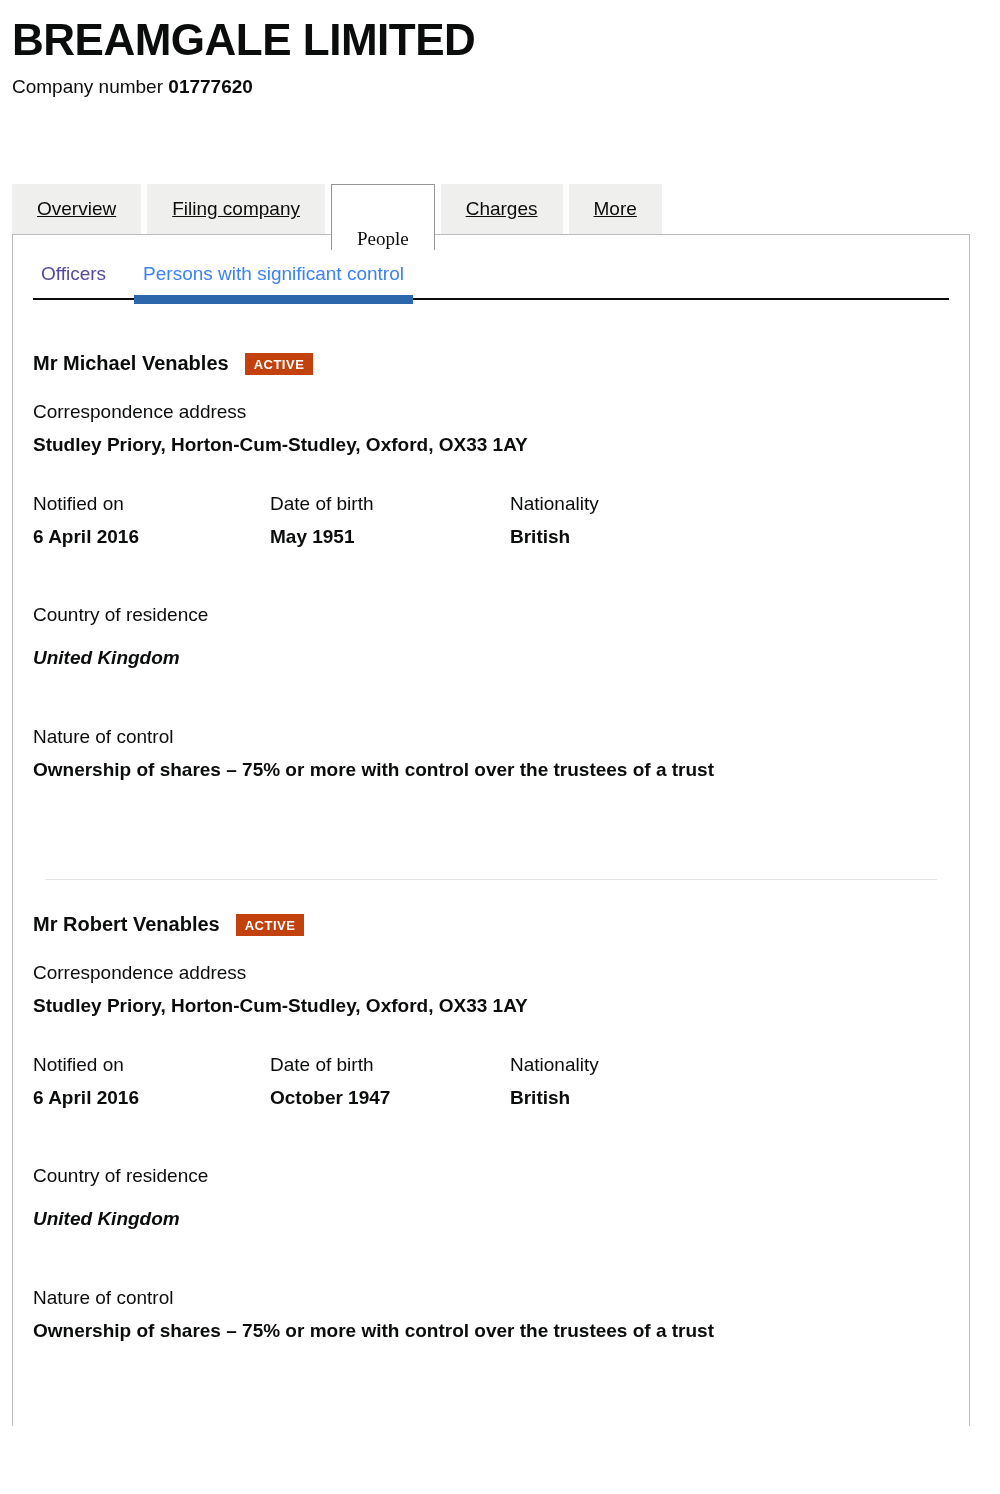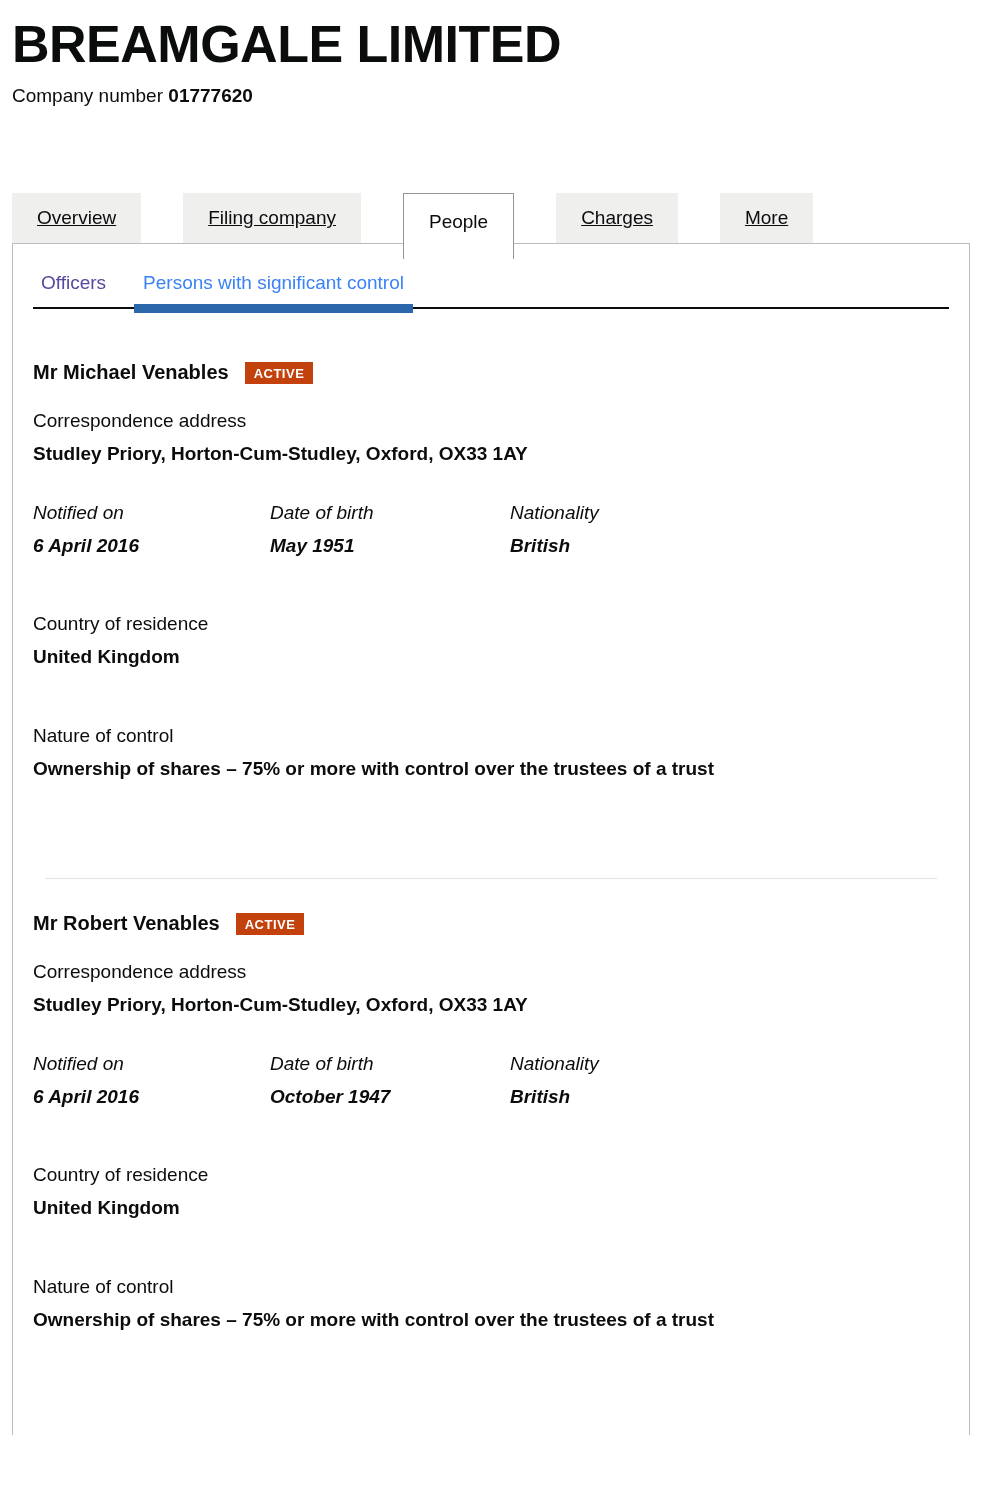--- a/index.html
+++ b/index.html
@@ -7,46 +7,46 @@
   body {
     width: 1000px; height: 1494px; overflow: hidden;
     font-family: "Liberation Sans", sans-serif;
     color: #0b0c0c;
     -webkit-font-smoothing: antialiased;
   }
   .page { padding-left: 12px; padding-right: 30px; }
 
   
   h1.company-name {
-    font-size: 52px; font-weight: 700; letter-spacing: -0.5px;
+    font-size: 44px; font-weight: 700; letter-spacing: -0.5px;
     margin: 16px 0 12px 0; line-height: 1.1;
   }
   .company-number-line { font-size: 19px; margin: 0 0 22px 0; }
   .company-number-line b { font-weight: 700; }
 
   .actions { margin: 0 0 0 0; }
   .btn {
     display: inline-block; background: #2e6b4a; color: #fff;
     font-size: 19px; font-family: inherit; border: none; cursor: pointer;
     padding: 10px 16px 9px 16px; margin-right: 5px;
     box-shadow: 0 3px 0 #0f2d1d; text-decoration: none;
   }
 
   
-  .tabs { display: flex; align-items: flex-start; margin-top: 86px; position: relative; gap: 36px; }
+  .tabs { display: flex; align-items: flex-start; margin-top: 86px; position: relative; }
   .tab {
     height: 50px; display: flex; align-items: center;
     padding: 0 25px; margin-right: 6px; font-size: 19px;
     background: #efefee; white-space: nowrap;
   }
   .tab a { color: #0b0c0c; text-decoration: underline; cursor: pointer; }
   .tab.active {
     background: #fff; border: 1px solid #969696; border-bottom: none;
     height: 66px; margin-bottom: -16px; position: relative; z-index: 2;
-    align-items: flex-start; padding-top: 17px;
+    align-items: flex-end; padding-top: 17px; font-family: Liberation Serif, serif;
   }
 
   
   .panel {
     border: 1px solid #bcbcbc; border-bottom: none;
     position: relative; z-index: 1;
     min-height: 1192px;
     padding: 0 20px 70px 20px;
   }
 
@@ -70,24 +70,24 @@
   .status-badge {
     background: #c2410c; color: #fff; font-size: 13px; font-weight: 700;
     letter-spacing: 0.5px; padding: 4px 9px 3px 9px; text-transform: uppercase;
   }
   .field-label { font-size: 19px; margin: 0; }
   .field-value { font-size: 19px; font-weight: 700; margin: 0; }
   .addr-label { margin-top: 26px; }
   .addr-value { margin-top: 11px; }
   .triple {
     display: grid; grid-template-columns: 237px 240px 1fr;
-    margin-top: 37px; row-gap: 11px; font-style: italic;
+    margin-top: 37px; row-gap: 11px;
   }
   .residence-label { margin-top: 56px; }
-  .residence-value { margin-top: 11px; }
+  .residence-value { margin-top: 21px; font-style: italic; }
   .nature-label { margin-top: 57px; }
   .nature-value { margin-top: 11px; }
 
   .person-divider {
     border: none; border-top: 1px solid #e4e4e4;
     margin: 98px 12px 0 12px;
   }
   .person.second { margin-top: 33px; }
 </style>
 </head>

